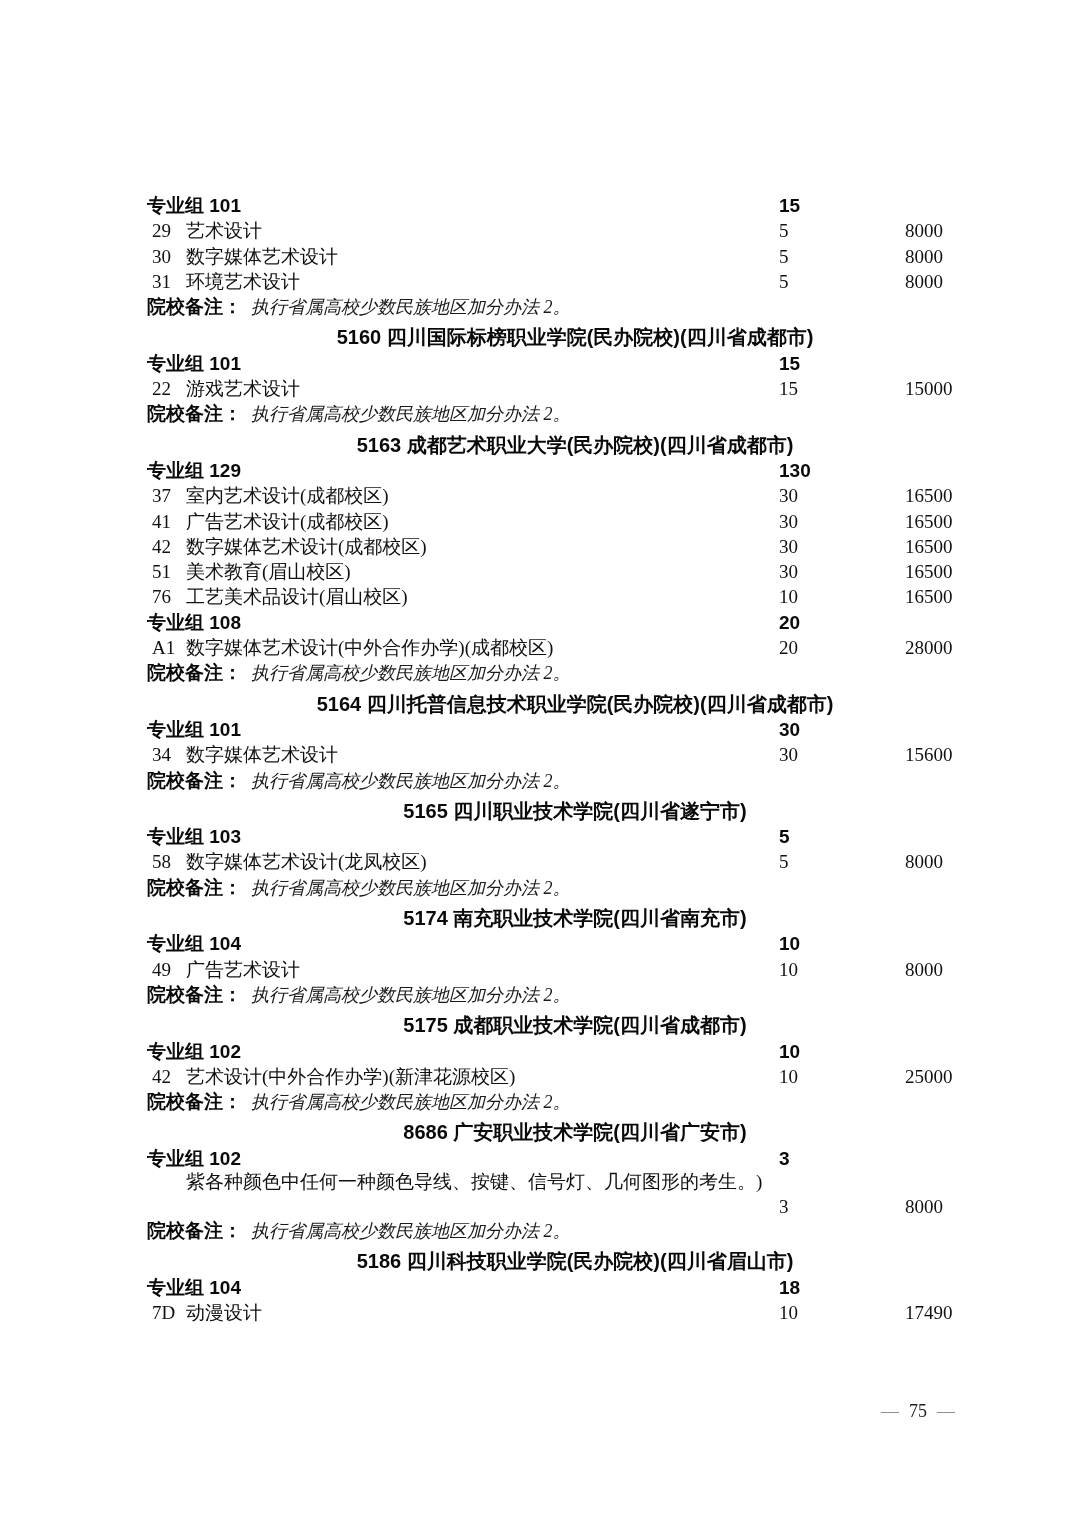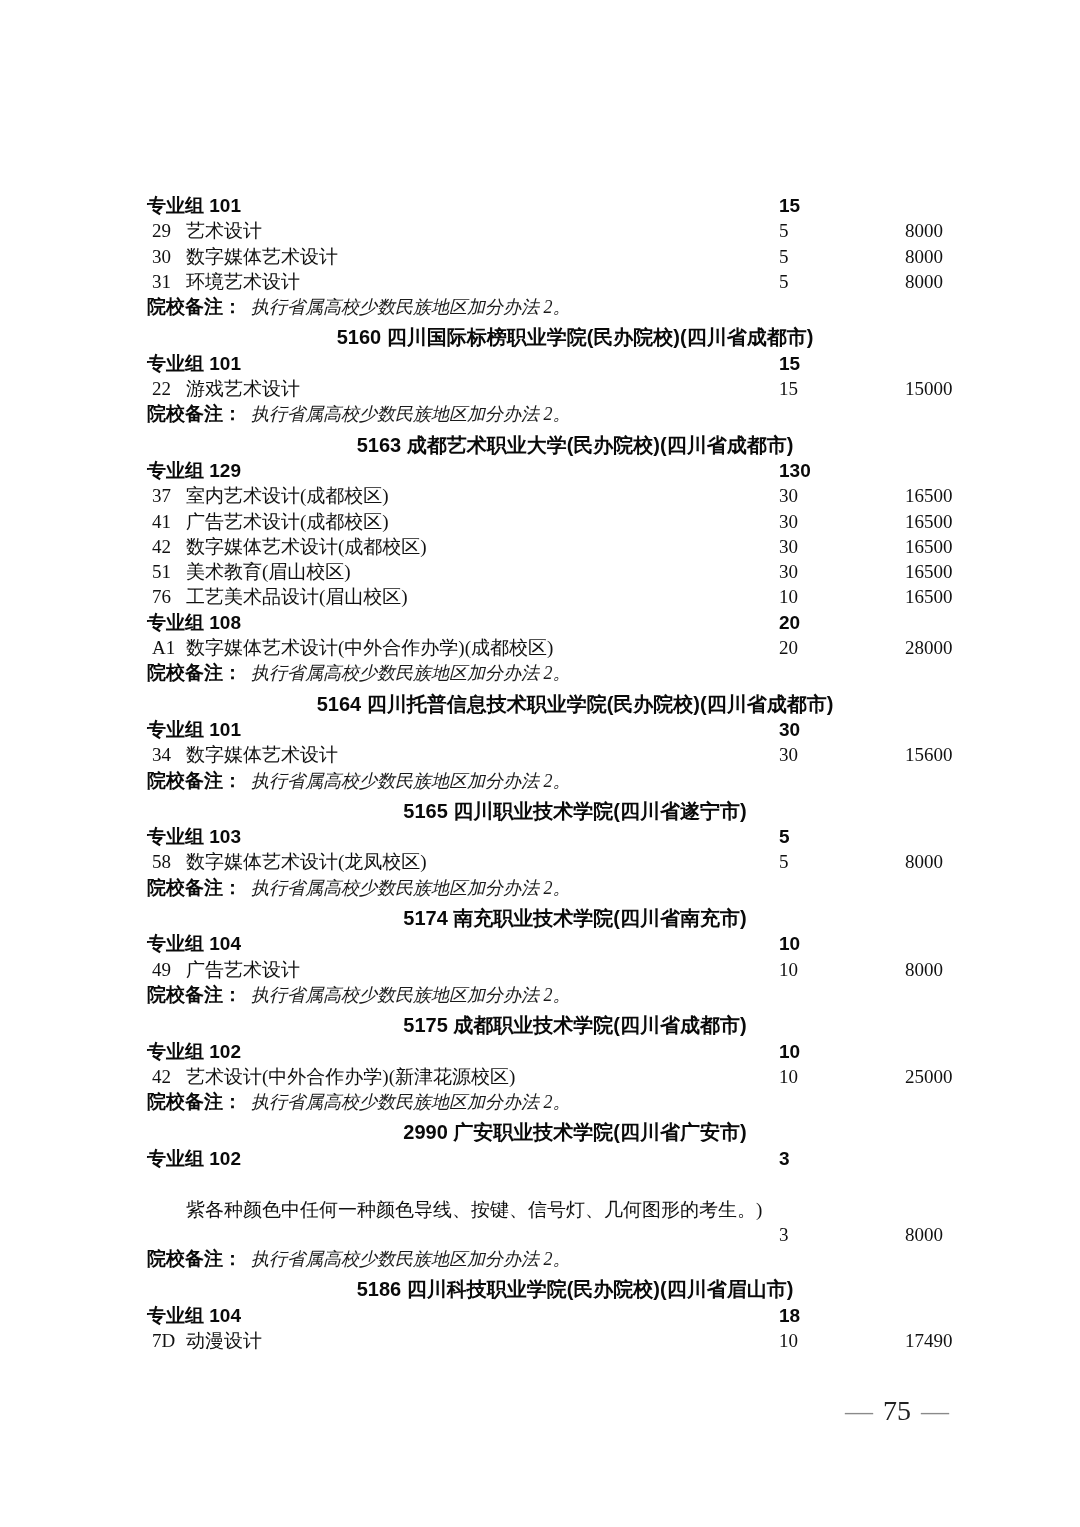--- a/index.html
+++ b/index.html
@@ -20,25 +20,25 @@
   .major{padding-left:152px;}
   .code{display:inline-block;width:34px;}
   .note{padding-left:147px;}
   .nlabel{font-family:"Liberation Sans",sans-serif;font-weight:700;font-size:19px;color:#0a0a0a;}
   .ntext{font-style:italic;font-size:18px;margin-left:9px;color:#1a1a1a;}
   .plan{position:absolute;right:211px;top:0;width:90px;text-align:left;font-size:19px;}
   .group .plan{font-family:"Liberation Sans",sans-serif;font-weight:700;}
   .fee{position:absolute;left:905px;top:0;font-size:19px;}
   .two-line{height:47px;}
   .mline1{height:25px;line-height:25px;}
-  .mline2{height:22px;line-height:22px;padding-left:34px;margin-top:28px;}
+  .mline2{height:22px;line-height:22px;padding-left:34px;}
   .two-line .plan,.two-line .fee{top:23px;}
   .footer{
     position:absolute;top:1398px;left:835px;width:130px;height:26px;line-height:26px;
-    text-align:left;font-size:28px;color:#222;
+    text-align:right;font-size:18px;color:#222;
   }
   .footer .dash{color:#8a8a8a;padding:0 10px;}
 </style>
 </head>
 <body>
 
 <div class="content">
 
   <div class="row group">
     <span>专业组 101</span>
@@ -169,21 +169,21 @@
   </div>
   <div class="row major">
     <span class="code">42</span><span>艺术设计(中外合作办学)(新津花源校区)</span>
     <span class="plan">10</span>
     <span class="fee">25000</span>
   </div>
   <div class="row note">
     <span class="nlabel">院校备注：</span><span class="ntext">执行省属高校少数民族地区加分办法 2。</span>
   </div>
 
-  <div class="row school">2990 广安职业技术学院(四川省广安市)</div>
+  <div class="row school">8686 广安职业技术学院(四川省广安市)</div>
   <div class="row group">
     <span>专业组 102</span>
     <span class="plan">3</span>
   </div>
   <div class="row major two-line">
     <div class="mline2">
       <span>紫各种颜色中任何一种颜色导线、按键、信号灯、几何图形的考生。)</span>
     </div>
     <span class="plan">3</span>
     <span class="fee">8000</span>

